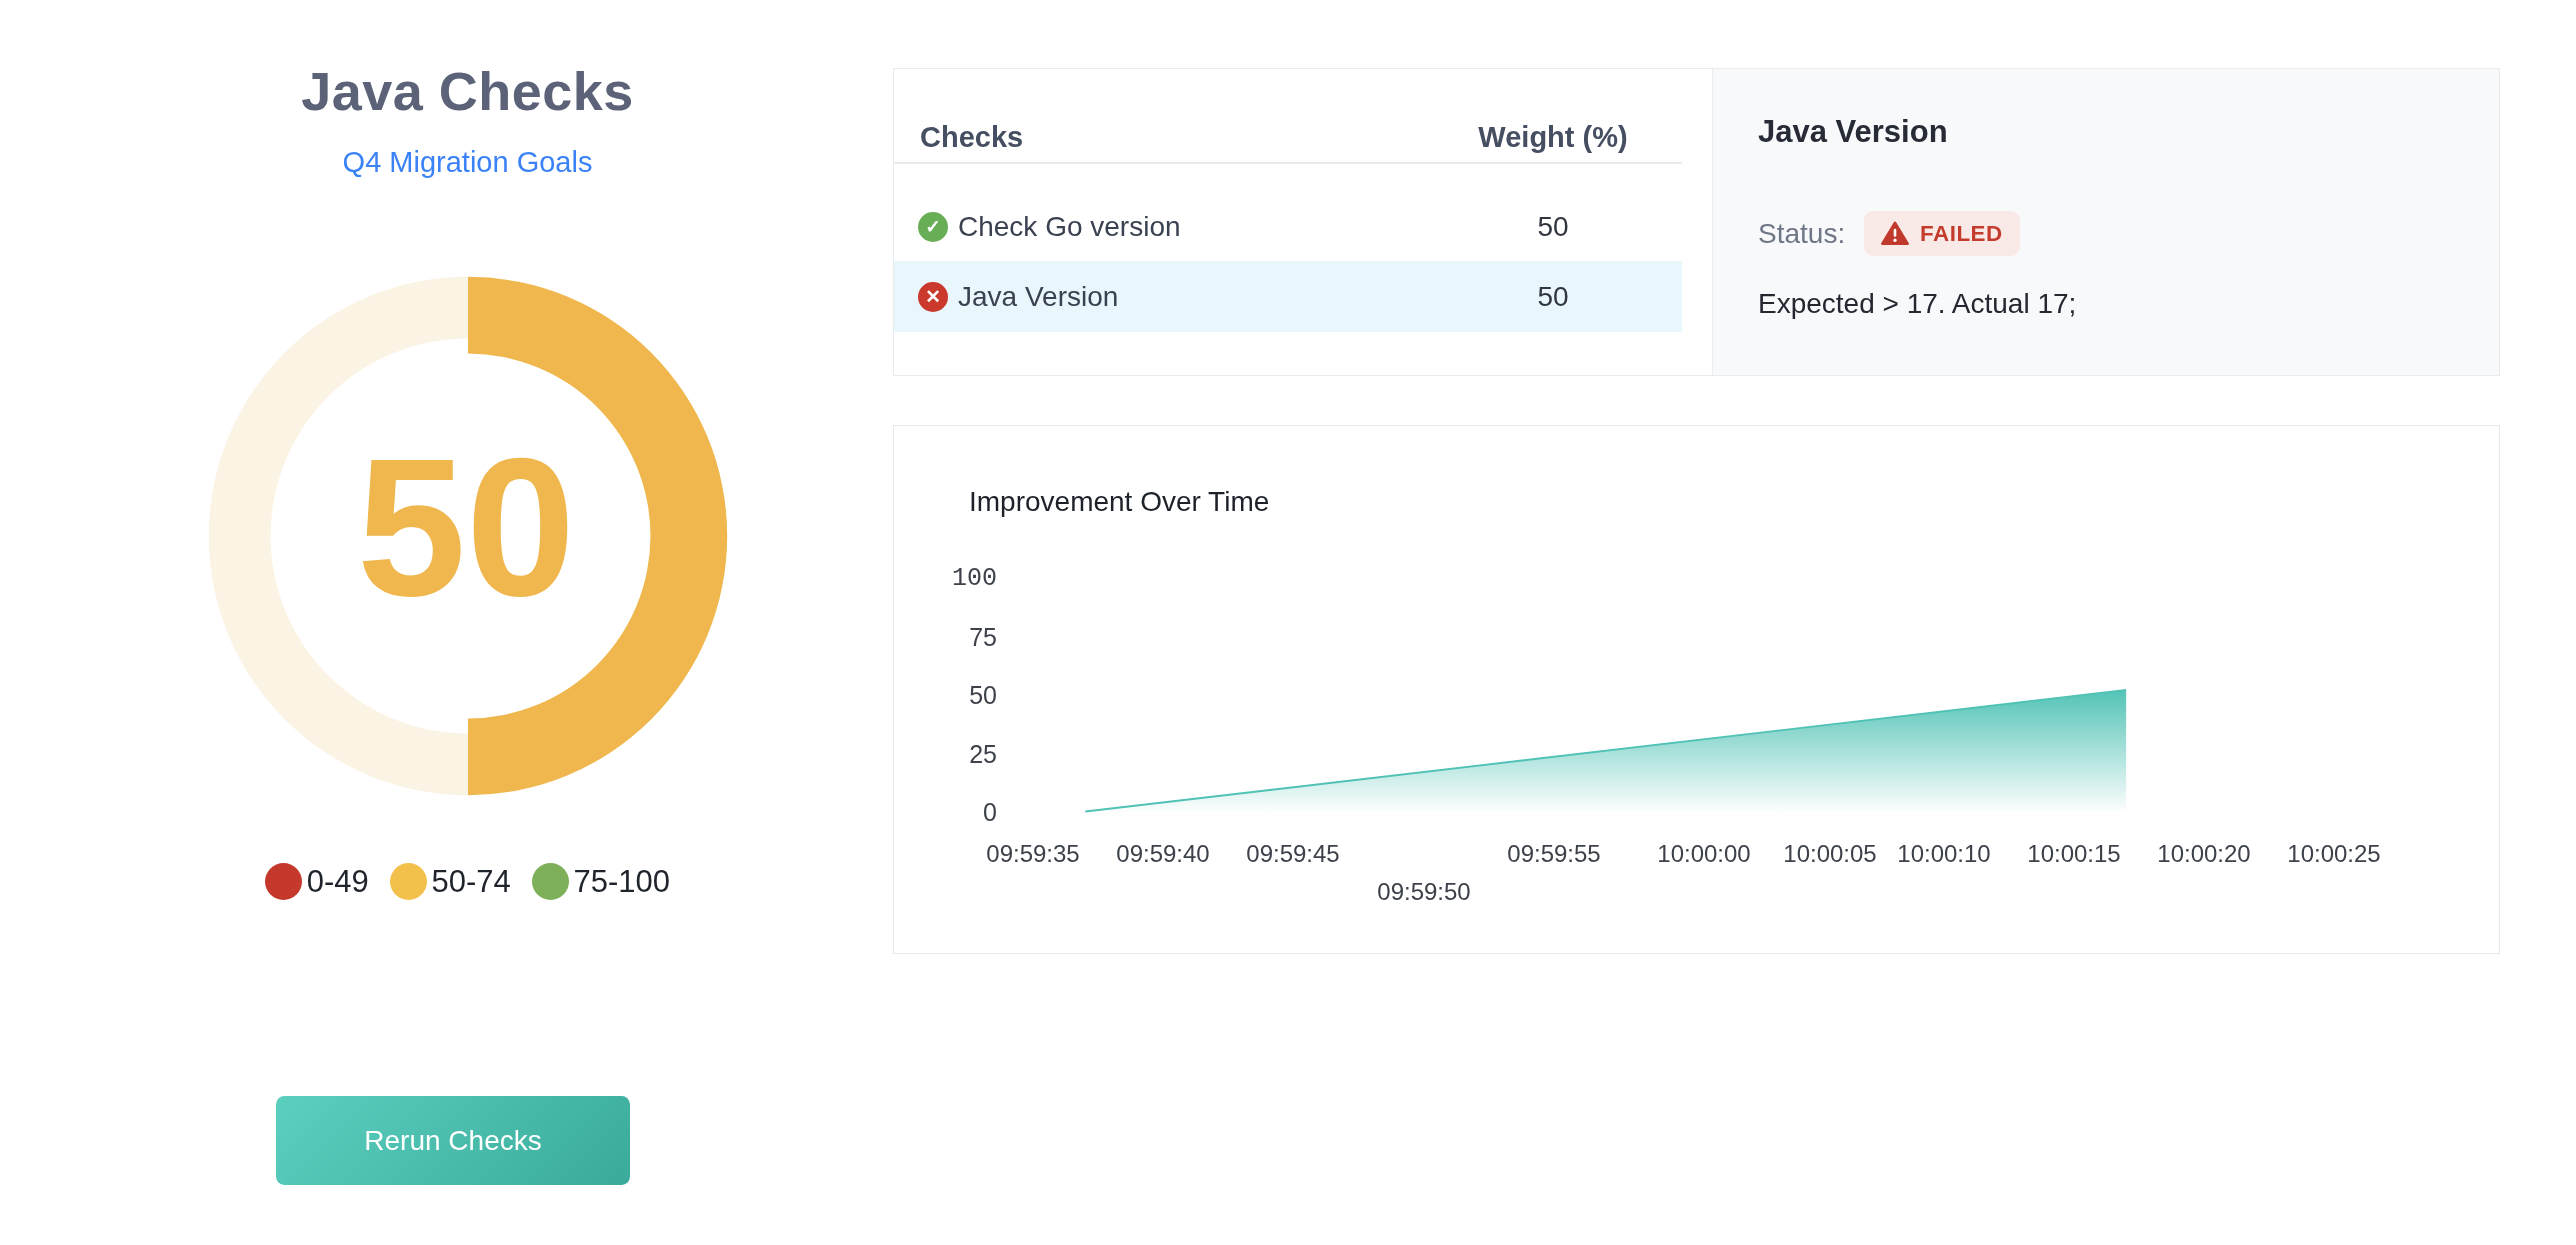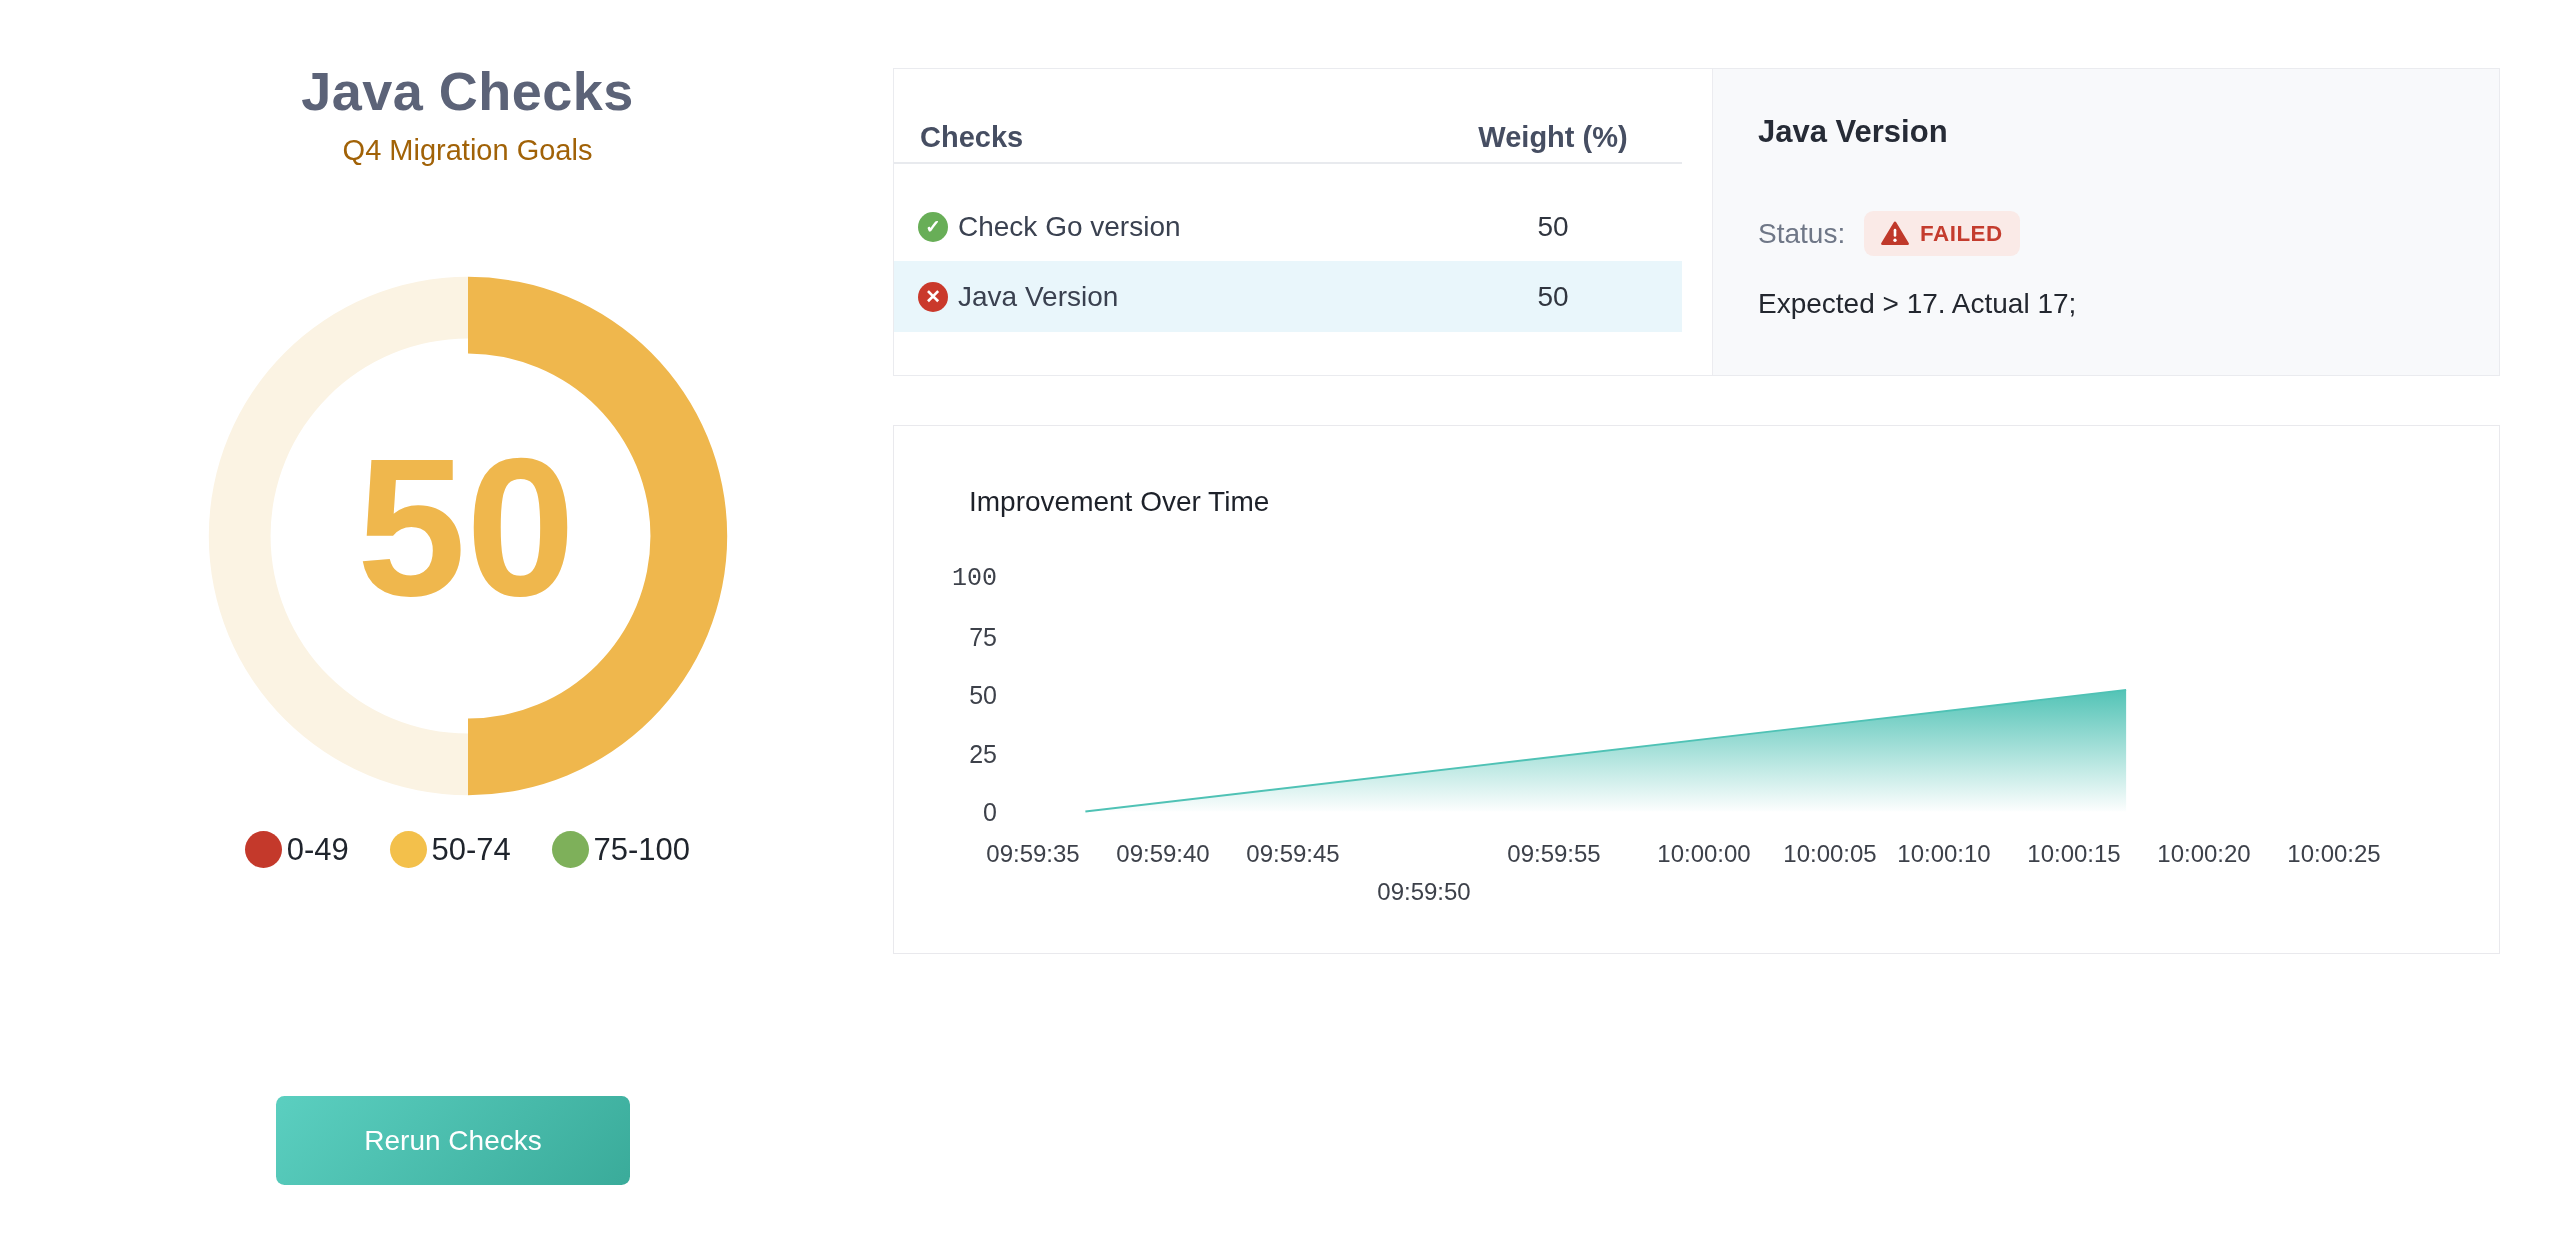--- a/index.html
+++ b/index.html
@@ -1,24 +1,24 @@
 <!DOCTYPE html>
 <html style="font-size:15px"><head>
 <meta charset="utf-8">
 <style>
   html,body{margin:0;padding:0;background:#ffffff;}
   body{width:2576px;height:1246px;position:relative;font-family:"Liberation Sans",sans-serif;overflow:hidden;}
 
   
   .left-col{position:absolute;left:140px;top:0;width:655px;height:1246px;}
   .page-title{margin-top:60px;text-align:center;font-size:54px;font-weight:700;color:#5c6378;letter-spacing:0.5px;}
-  .page-subtitle{margin-top:12px;text-align:center;font-size:29px;color:#a16207;}
+  .page-subtitle{margin-top:24px;text-align:center;font-size:29px;color:#3b82f6;}
   .donut-wrap{position:absolute;left:66px;top:274px;width:524px;height:524px;}
   .donut-score{font-size:210px;font-weight:700;fill:#efb74d;}
-  .legend{position:absolute;top:831px;left:0;width:655px;display:flex;justify-content:center;align-items:center;gap:41px;}
+  .legend{position:absolute;top:863px;left:0;width:655px;display:flex;justify-content:center;align-items:center;gap:21px;}
   .legend-item{display:flex;align-items:center;gap:4.7px;}
   .legend-swatch{width:37px;height:37px;border-radius:50%;}
   .legend-label{font-size:31px;color:#1f242c;}
   .last-updated{position:absolute;top:1027px;left:0;width:655px;text-align:center;font-size:32px;color:#21262e;}
   .rerun-btn{position:absolute;left:136px;top:1096px;width:354px;height:89px;border:none;border-radius:8.4px;
     background:linear-gradient(135deg,#5bcfc0 0%,#3aab9a 100%);color:#ffffff;font-size:28px;
     font-family:"Liberation Sans",sans-serif;display:flex;align-items:center;justify-content:center;cursor:pointer;}
 
   
   .checks-panel{position:absolute;left:893px;top:68px;width:1607px;height:308px;background:#ffffff;

